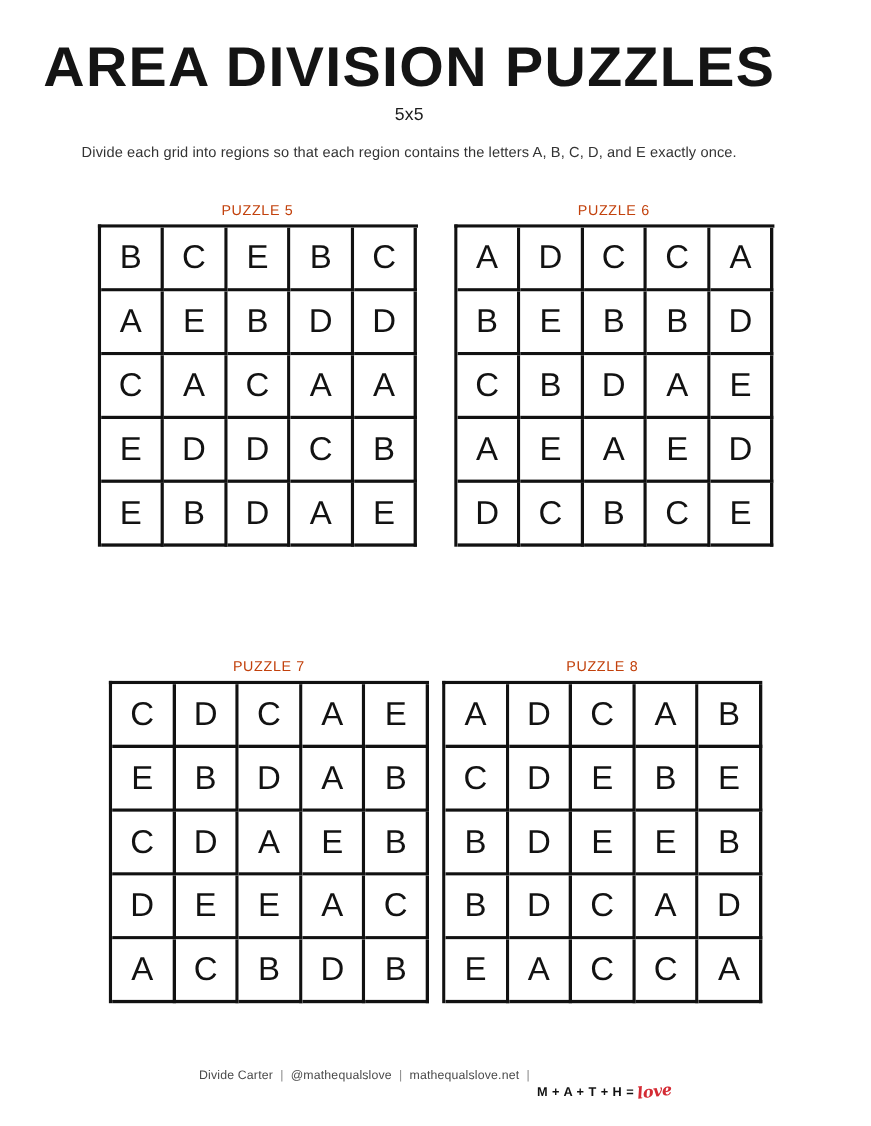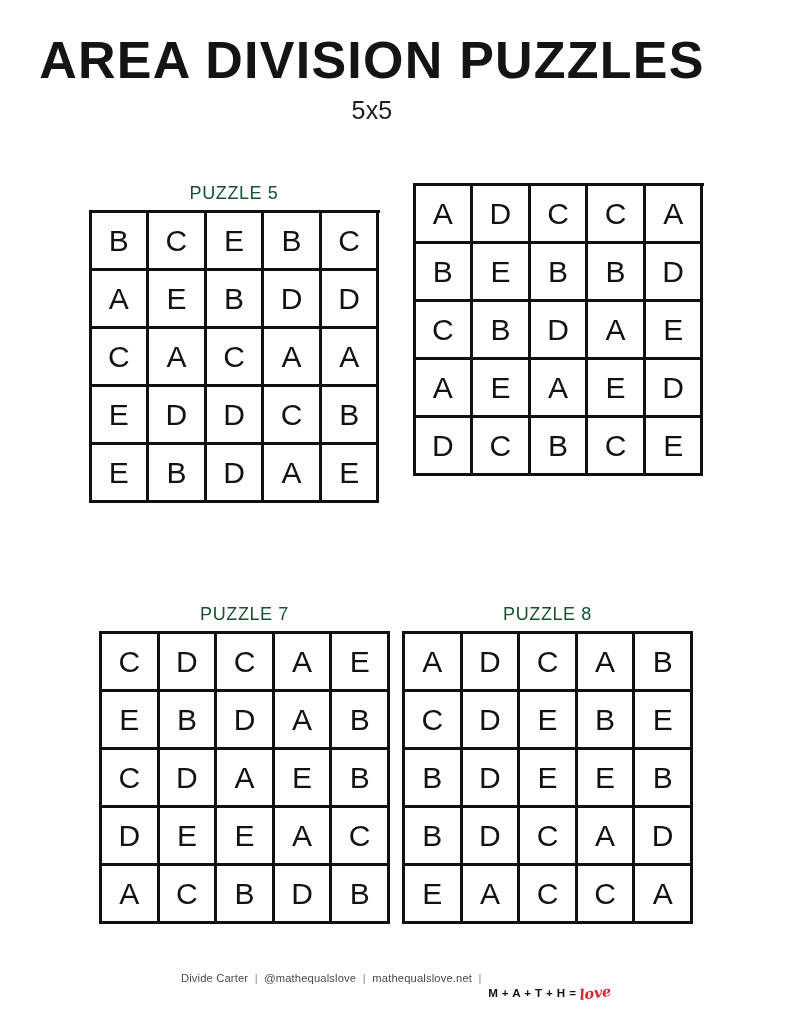--- a/index.html
+++ b/index.html
@@ -33,21 +33,21 @@
     font-family: "Liberation Sans", sans-serif;
     font-size: 51px;
     font-weight: 700;
     letter-spacing: 1.2px;
     line-height: 1.06;
     color: #141414;
     margin: 0;
     transform: scaleX(1.02);
   }
   .subtitle {
-    font-size: 25px;
+    font-size: 16px;
     font-weight: 400;
     color: #1d1d1d;
     margin: 8px 0 0 0;
     letter-spacing: 0.2px;
     text-align: center;
   }
   .instructions {
     font-size: 13.3px;
     font-weight: 400;
     color: #333333;
@@ -69,23 +69,23 @@
   }
   .puzzle-row.row-bottom {
     margin-top: 101px;
     gap: 12px;
   }
   .puzzle {
     width: 291px;
   }
   .puzzle-label {
     text-align: center;
-    font-size: 18px;
+    font-size: 13px;
     font-weight: 400;
-    color: #14532d;
+    color: #c2410c;
     letter-spacing: 0.6px;
     margin-bottom: 6px;
   }
   .grid {
     display: grid;
     grid-template-columns: repeat(5, 1fr);
     grid-template-rows: repeat(5, 58px);
     border-top: 3px solid #111;
     border-left: 3px solid #111;
     box-sizing: border-box;
@@ -147,20 +147,21 @@
   }
 </style>
 </head>
 <body>
 
 <div class="page">
 
   <div class="header">
     <h1 class="title">AREA DIVISION PUZZLES</h1>
     <div class="subtitle">5x5</div>
+    <div class="instructions">Divide each grid into regions so that each region contains the letters A, B, C, D, and E exactly once.</div>
   </div>
 
   <div class="puzzles">
 
     <div class="puzzle-row row-top">
 
       <div class="puzzle">
         <div class="puzzle-label">PUZZLE 5</div>
         <div class="grid">
           <div class="cell">B</div>
@@ -185,20 +186,21 @@
           <div class="cell">B</div>
           <div class="cell">E</div>
           <div class="cell">B</div>
           <div class="cell">D</div>
           <div class="cell">A</div>
           <div class="cell">E</div>
         </div>
       </div>
 
       <div class="puzzle">
+        <div class="puzzle-label">PUZZLE 6</div>
         <div class="grid">
           <div class="cell">A</div>
           <div class="cell">D</div>
           <div class="cell">C</div>
           <div class="cell">C</div>
           <div class="cell">A</div>
           <div class="cell">B</div>
           <div class="cell">E</div>
           <div class="cell">B</div>
           <div class="cell">B</div>

